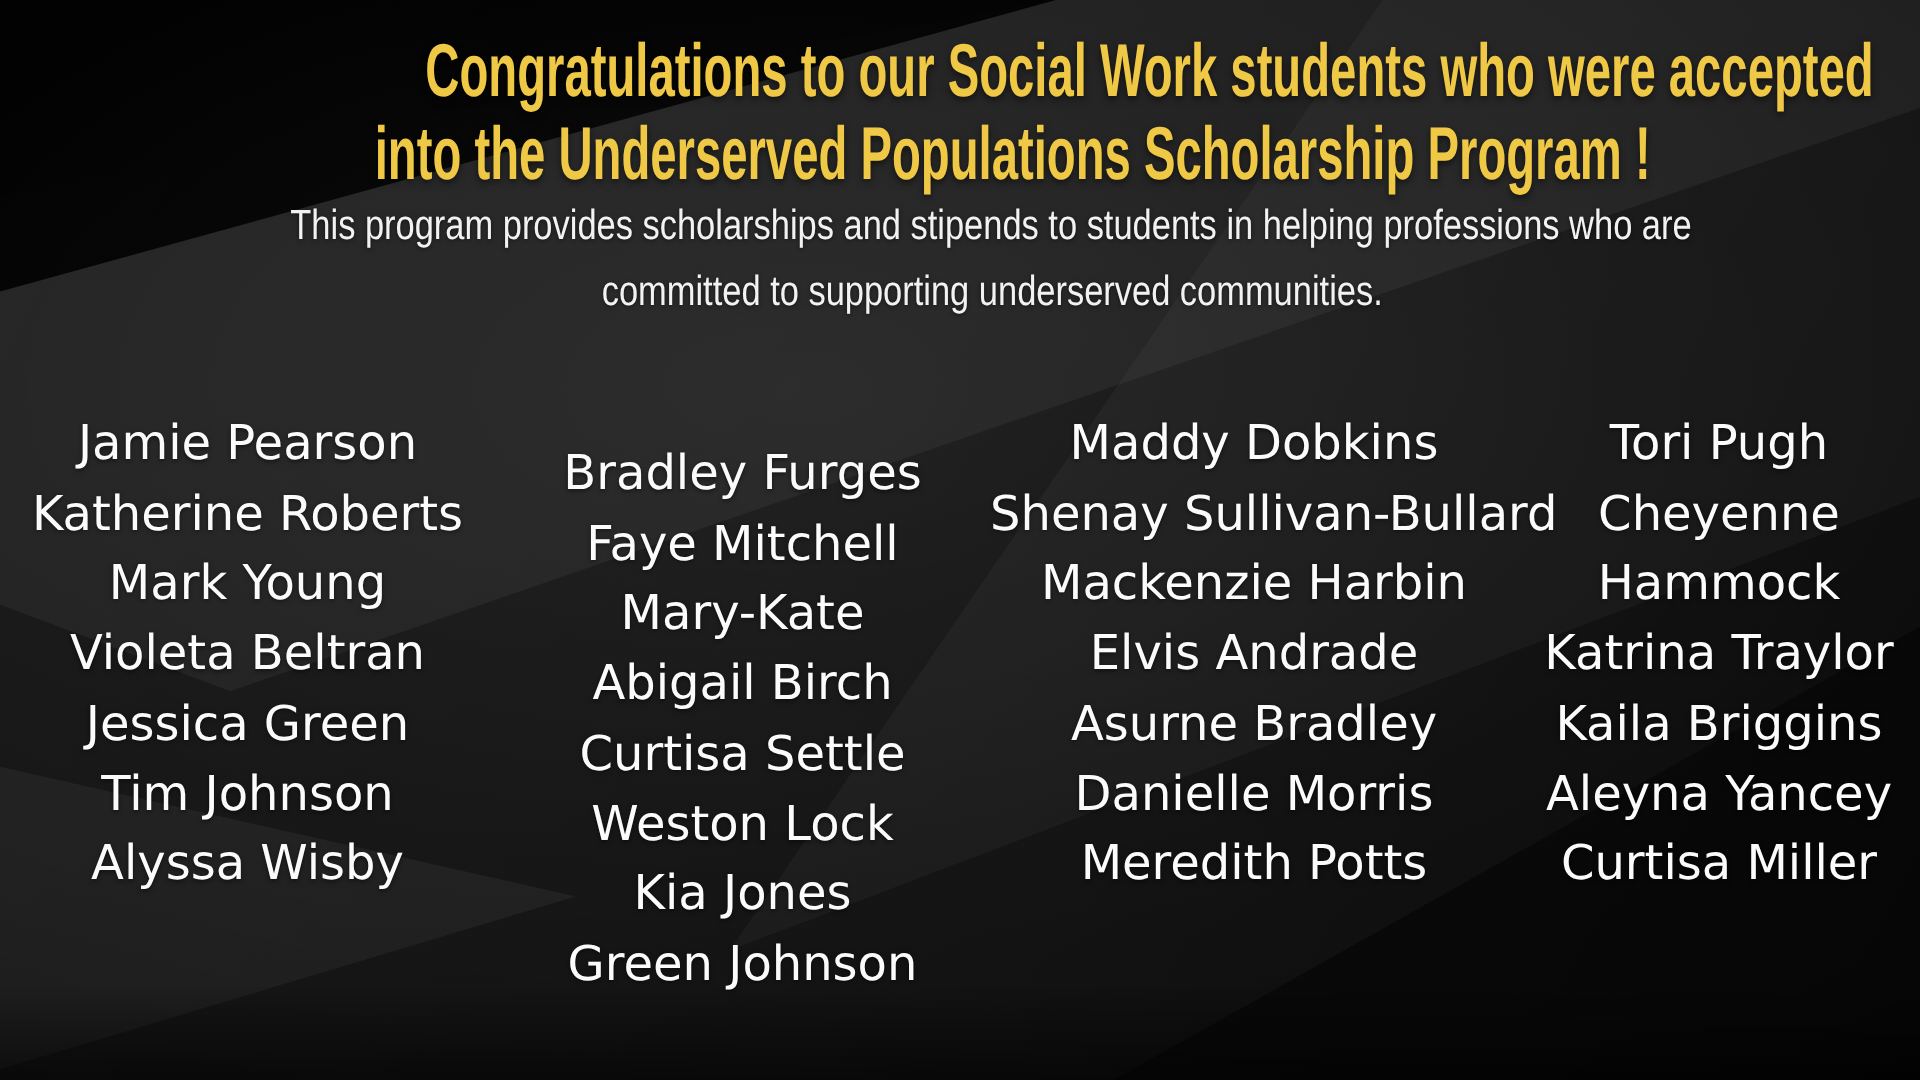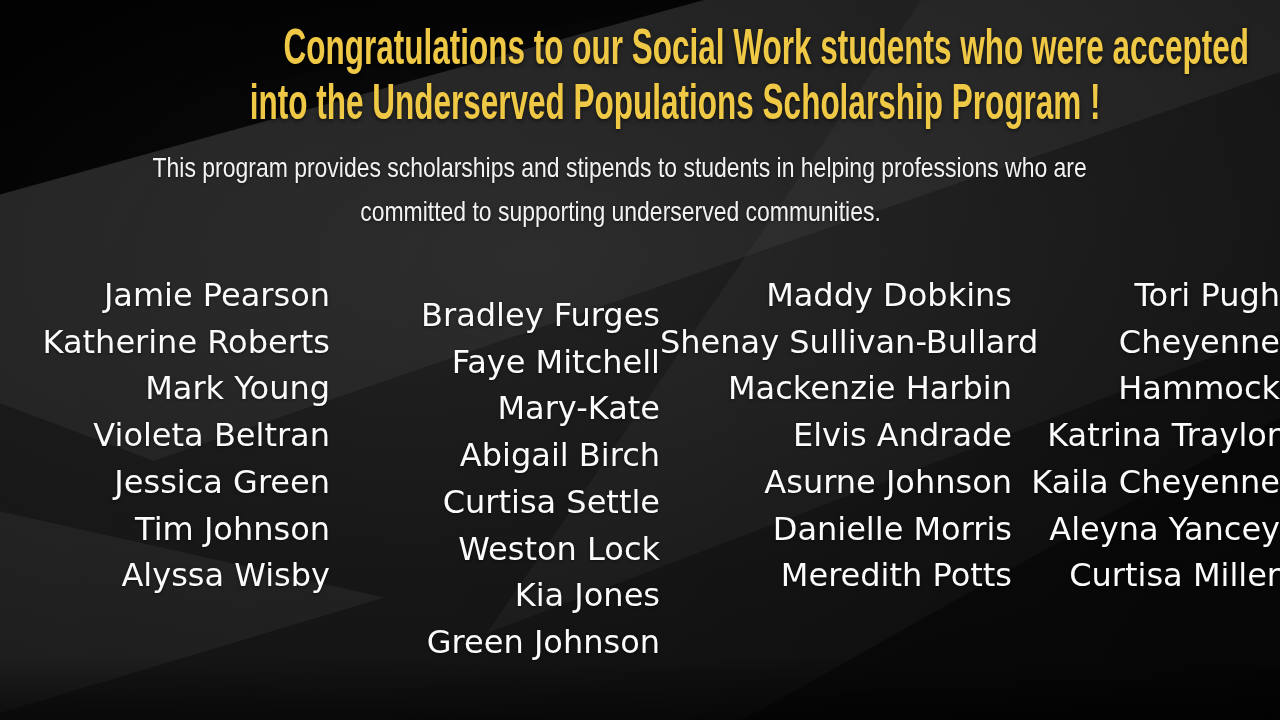--- a/index.html
+++ b/index.html
@@ -45,47 +45,48 @@
   .squeeze-title {
     display: inline-block;
     transform: scaleX(0.63);
     transform-origin: 50% 50%;
     white-space: nowrap;
   }
 
   
   .subtitle {
     position: absolute;
-    top: 146px; left: 0;
+    top: 128px; left: 0;
     width: 1240px;
     text-align: center;
     font-family: "Liberation Sans", sans-serif;
     font-weight: 400;
     font-size: 28px;
     line-height: 44px;
     color: #F2F2F2;
     text-shadow: 0 1px 3px rgba(0,0,0,0.5);
+    padding-left: 41px;
   }
   .squeeze-sub {
     display: inline-block;
     transform: scaleX(0.82);
     transform-origin: 50% 50%;
     white-space: nowrap;
   }
 
   
   .names {
     position: absolute;
     top: 272px; left: 0;
     width: 1280px;
     display: flex;
     color: #FBFBFB;
     font-size: 32px;
     line-height: 46.7px;
-    text-align: right;
+    text-align: center;
     text-shadow: 0 1px 3px rgba(0,0,0,0.5);
   }
   .col  { flex: 0 0 auto; }
   .col1 { width: 330px; }
   .col2 { width: 330px; margin-top: 20px; }
   .col3 { width: 352px; }
   .col4 { width: 268px; }
   .name-line { white-space: nowrap; }
 </style>
 </head>
@@ -138,28 +139,28 @@
         <div class="name-line">Curtisa Settle</div>
         <div class="name-line">Weston Lock</div>
         <div class="name-line">Kia Jones</div>
         <div class="name-line">Green Johnson</div>
       </div>
     <div class="col col3">
         <div class="name-line">Maddy Dobkins</div>
         <div class="name-line">Shenay Sullivan-Bullard</div>
         <div class="name-line">Mackenzie Harbin</div>
         <div class="name-line">Elvis Andrade</div>
-        <div class="name-line">Asurne Johnson</div>
+        <div class="name-line">Asurne Bradley</div>
         <div class="name-line">Danielle Morris</div>
         <div class="name-line">Meredith Potts</div>
       </div>
     <div class="col col4">
         <div class="name-line">Tori Pugh</div>
         <div class="name-line">Cheyenne</div>
         <div class="name-line">Hammock</div>
         <div class="name-line">Katrina Traylor</div>
-        <div class="name-line">Kaila Cheyenne</div>
+        <div class="name-line">Kaila Briggins</div>
         <div class="name-line">Aleyna Yancey</div>
         <div class="name-line">Curtisa Miller</div>
       </div>
   </div>
 
 </div>
 
 </body></html>

